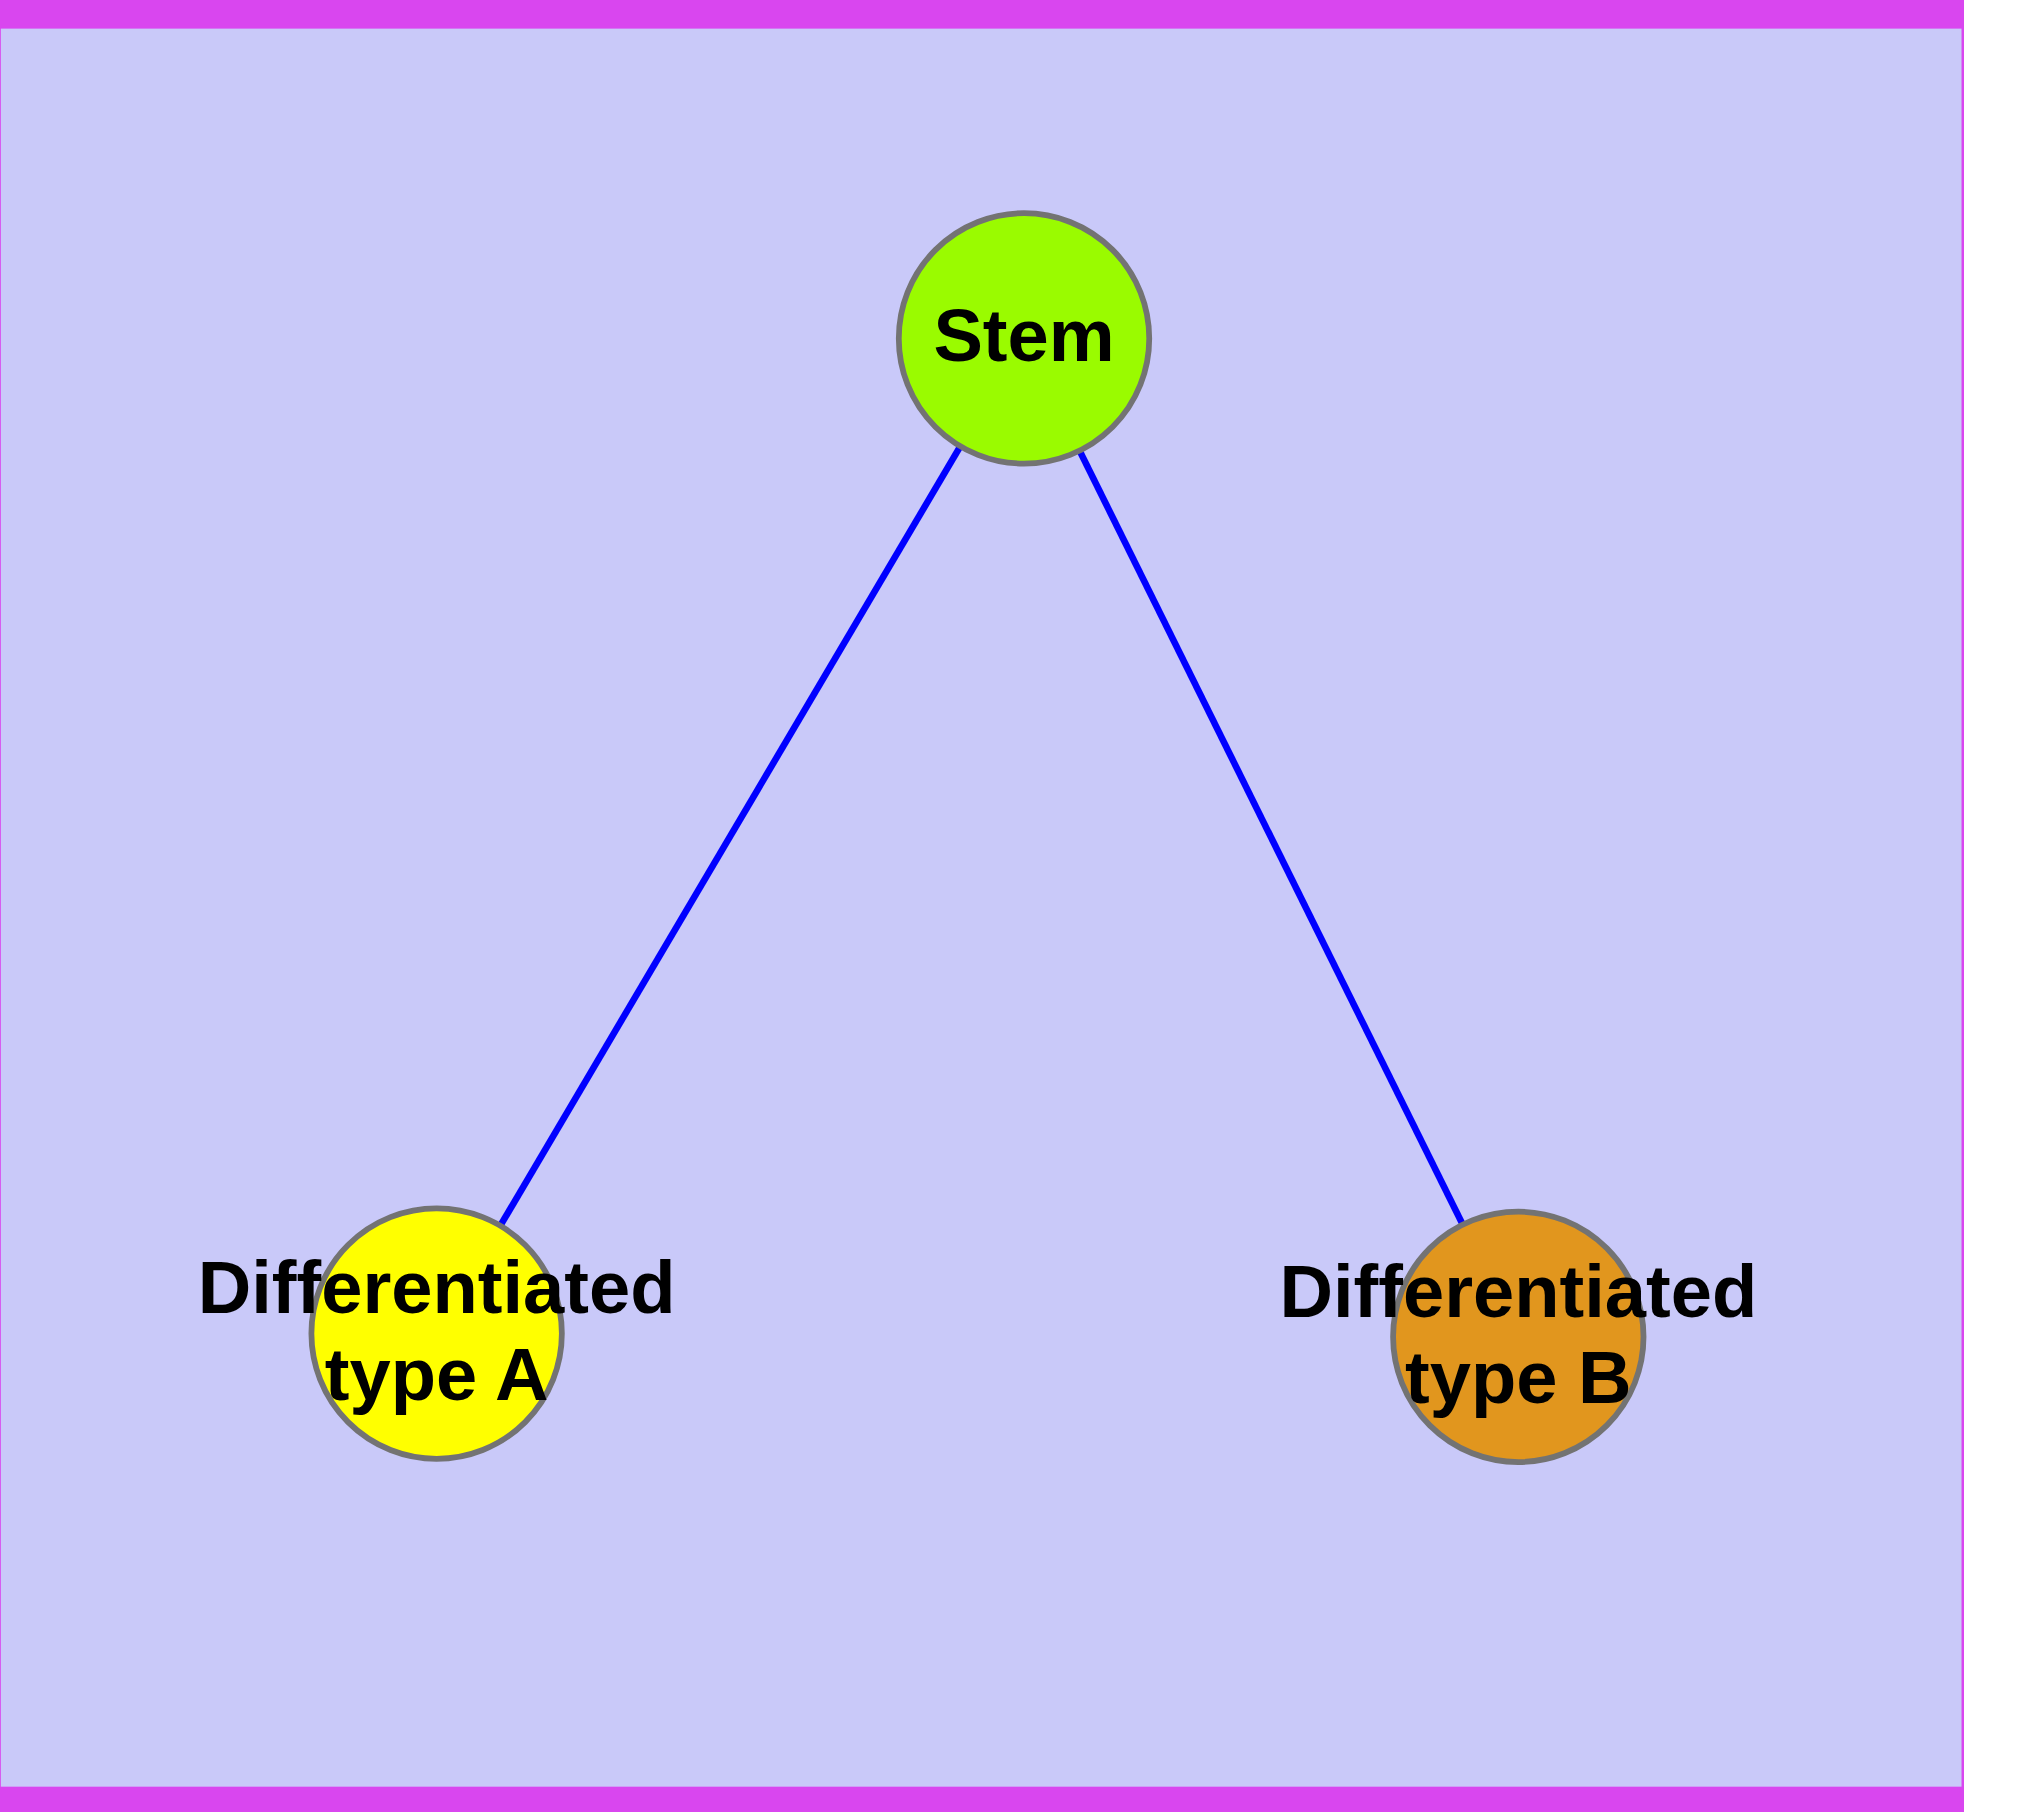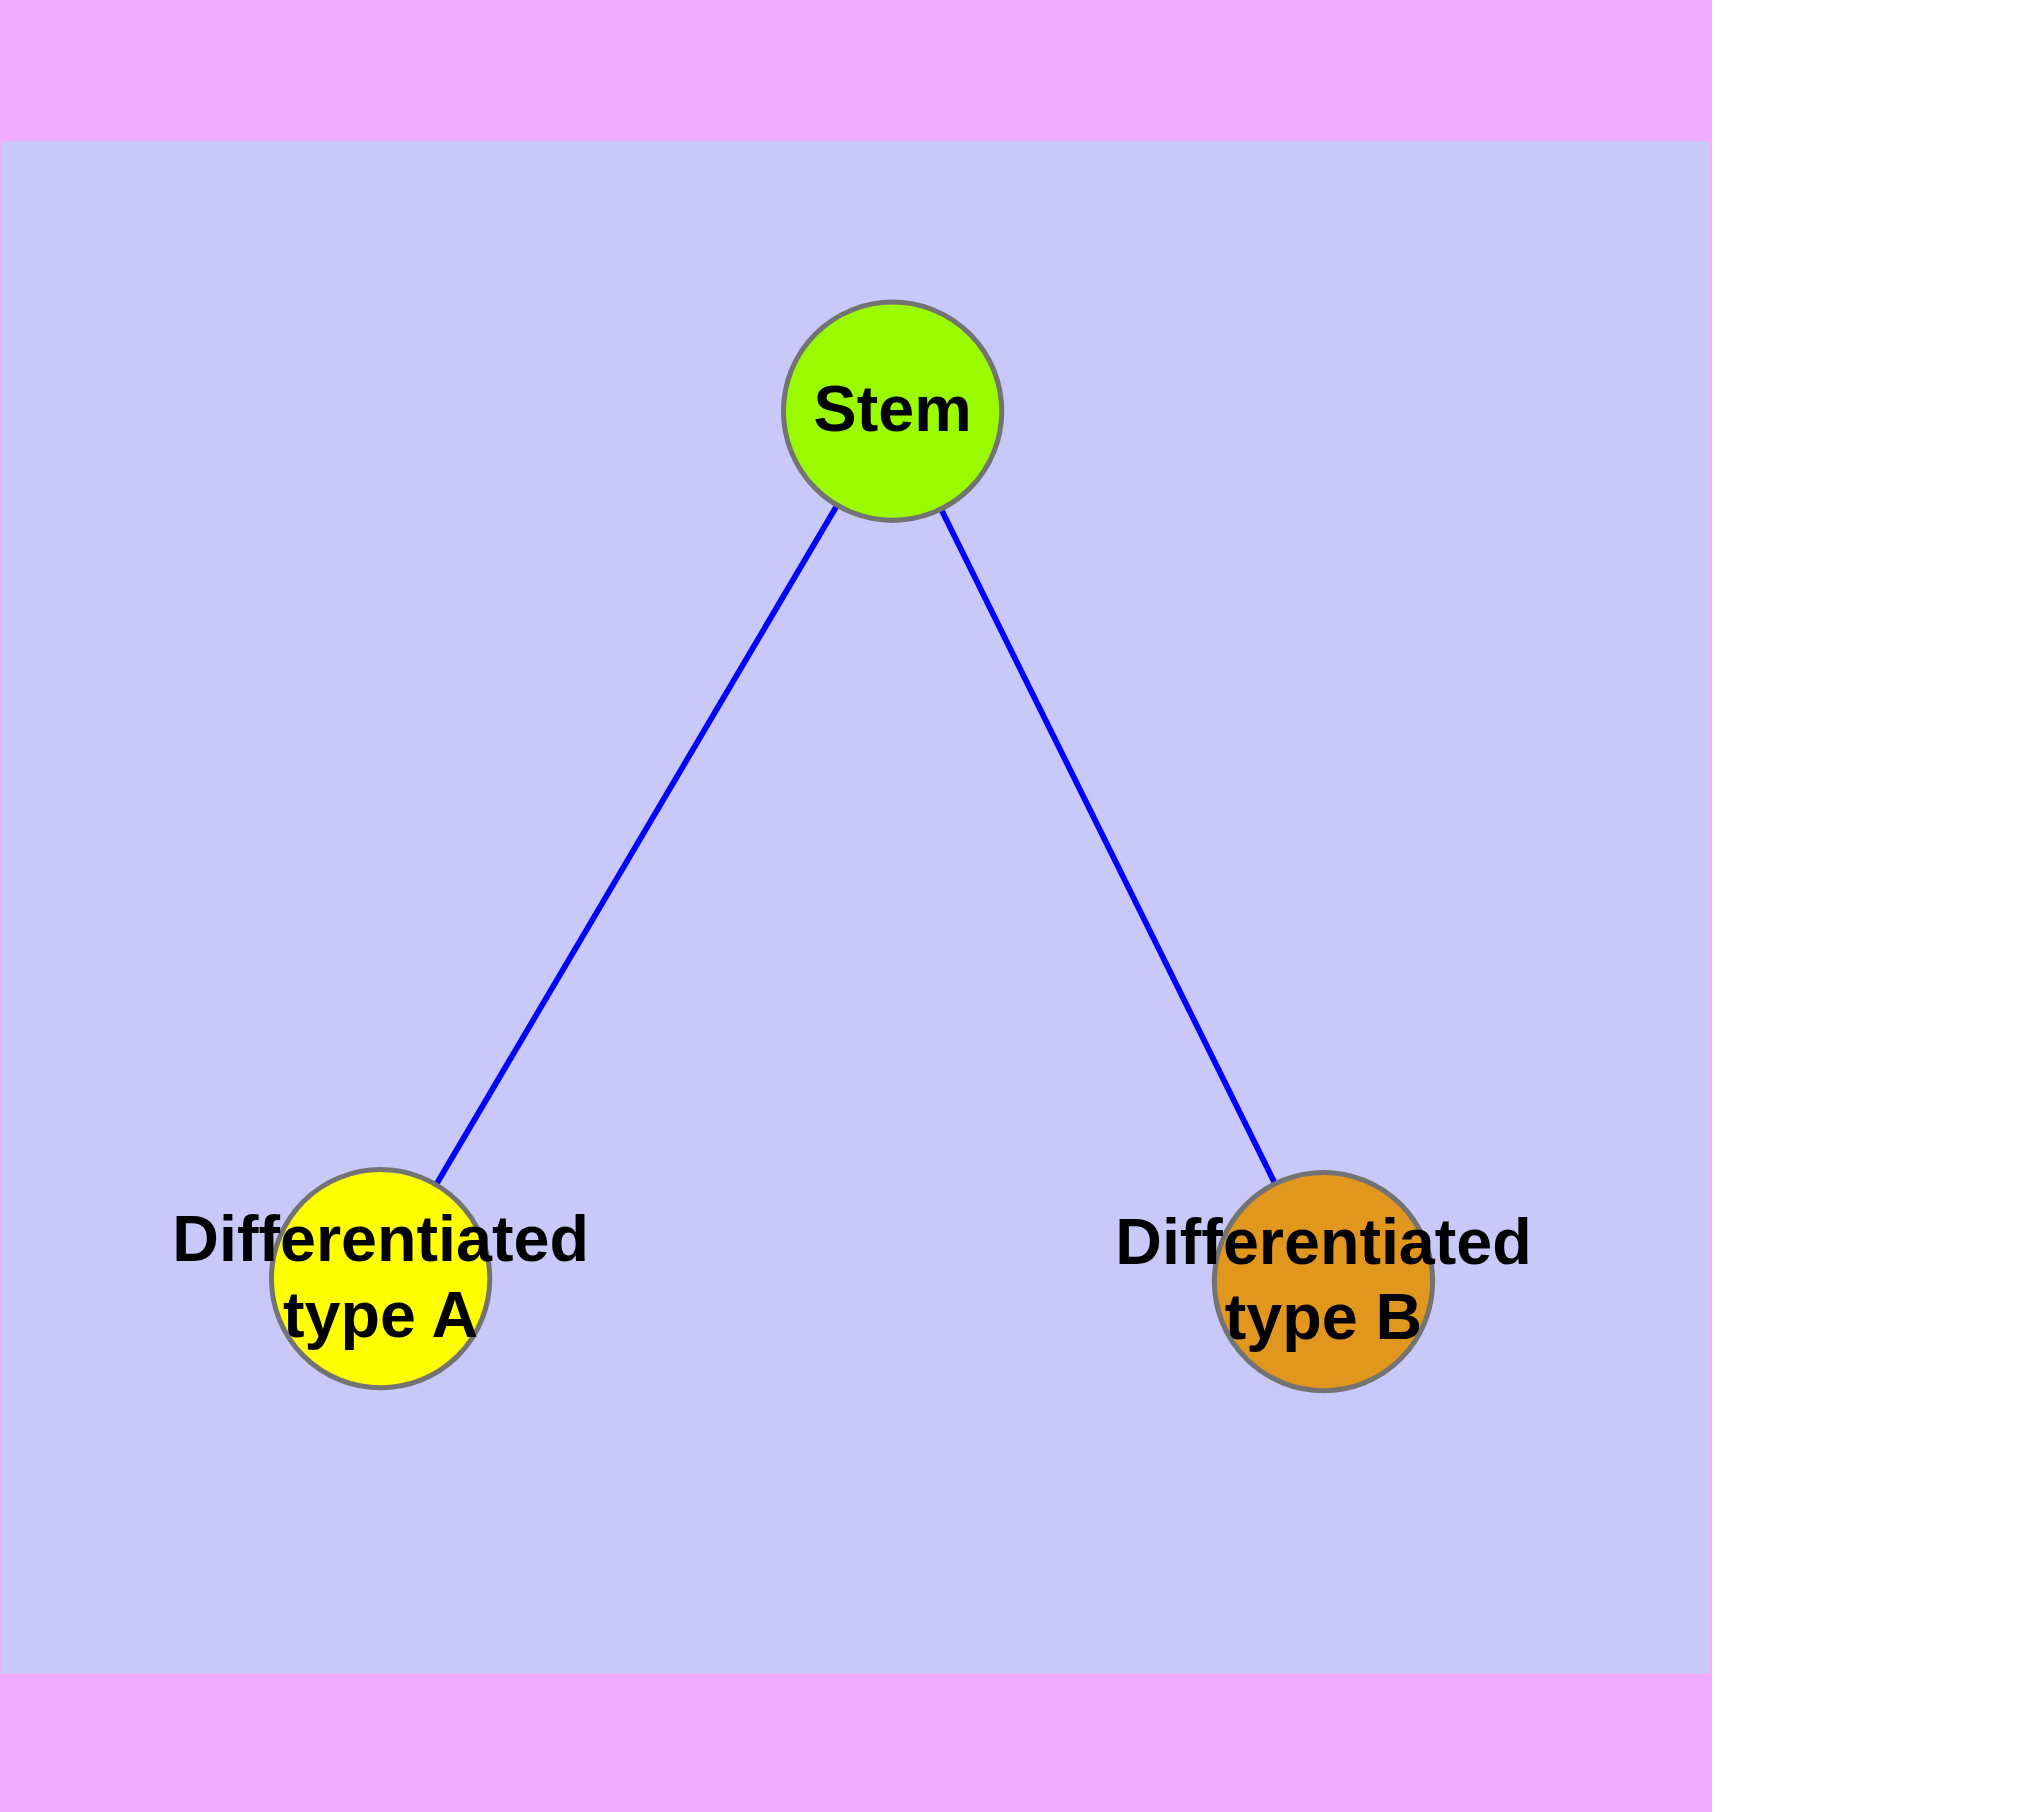--- a/index.html
+++ b/index.html
@@ -3,23 +3,23 @@
 <meta charset="utf-8">
 <style>
   html, body {
     margin: 0;
     padding: 0;
     background: #ffffff;
     font-family: "Liberation Sans", sans-serif;
   }
   .page {
     position: relative;
-    width: 1712px;
+    width: 1964px;
     height: 1812px;
-    background: #f0abfc;
+    background: #d946ef;
     overflow: hidden;
   }
   svg.canvas {
     position: absolute;
     top: 0;
     left: 0;
     width: 100%;
     height: 100%;
     display: block;
   }

